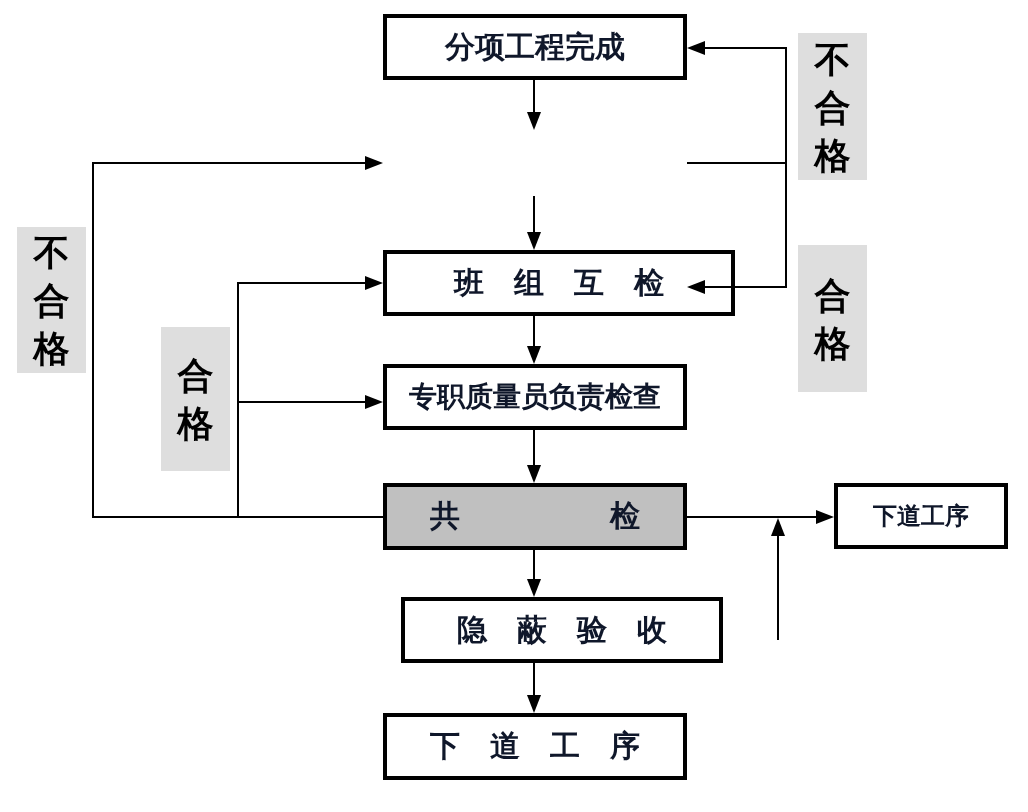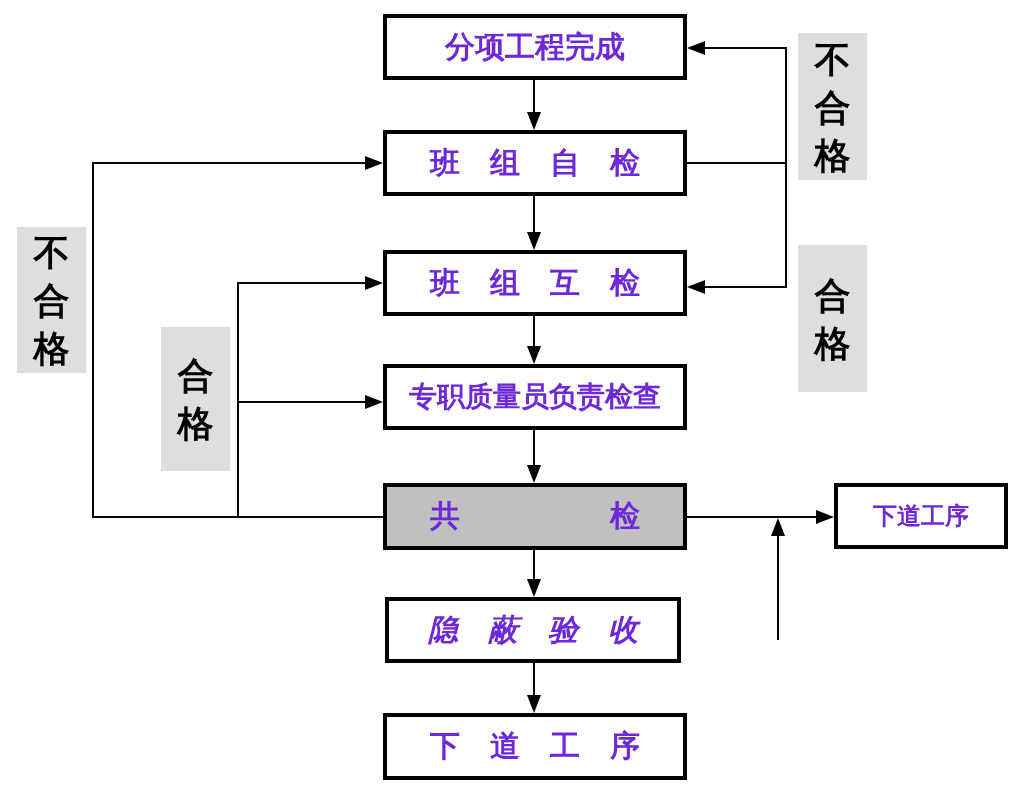--- a/index.html
+++ b/index.html
@@ -18,21 +18,21 @@
   .node {
     position: absolute;
     box-sizing: border-box;
     border: 4px solid #000000;
     background: #ffffff;
     display: flex;
     align-items: center;
     justify-content: center;
     font-weight: bold;
     font-size: 30px;
-    color: #6d28d9;
+    color: #0f172a;
     white-space: pre;
   }
   .node.gray { background: #c0c0c0; }
   .node.tight { font-size: 28px; }
   .node.small { font-size: 24px; }
   .side-label {
     position: absolute;
     background: #dedede;
     color: #000000;
     font-weight: bold;
@@ -59,29 +59,28 @@
   .tri-left  { border-top: 7px solid transparent; border-bottom: 7px solid transparent; border-right: 18px solid #000; }
   .tri-right { border-top: 7px solid transparent; border-bottom: 7px solid transparent; border-left: 18px solid #000; }
 </style>
 </head>
 <body>
 
 <div id="canvas">
 
   <div class="node" style="left:383px; top:14px;  width:304px; height:66px;">分项工程完成</div>
 
-  <div class="node" style="left:383px; top:130px; width:304px; height:66px;">班　组　自　检</div>
 
-  <div class="node" style="left:383px; top:250px; width:304px; height:66px;">班　组　互　检</div>
+  <div class="node" style="left:383px; top:250px; width:352px; height:66px;">班　组　互　检</div>
 
   <div class="node tight" style="left:383px; top:364px; width:304px; height:66px;">专职质量员负责检查</div>
 
   <div class="node gray" style="left: 383px; top: 483px; width: 304px; height: 67px; background-color: rgb(192, 192, 192);">共　　　　　检</div>
 
-  <div class="node" style="left:385px; top:597px; width:296px; height:66px;font-style:italic;">隐　蔽　验　收</div>
+  <div class="node" style="left:401px; top:597px; width:322px; height:66px;">隐　蔽　验　收</div>
 
   <div class="node" style="left:383px; top:713px; width:304px; height:67px;">下　道　工　序</div>
 
   <div class="node small" style="left:834px; top:483px; width:174px; height:66px;">下道工序</div>
 
 
   <div class="side-label" style="left:798px; top:33px;  height:147px;">不合格</div>
 
   <div class="side-label" style="left:798px; top:245px; height:147px;">合格</div>
 

